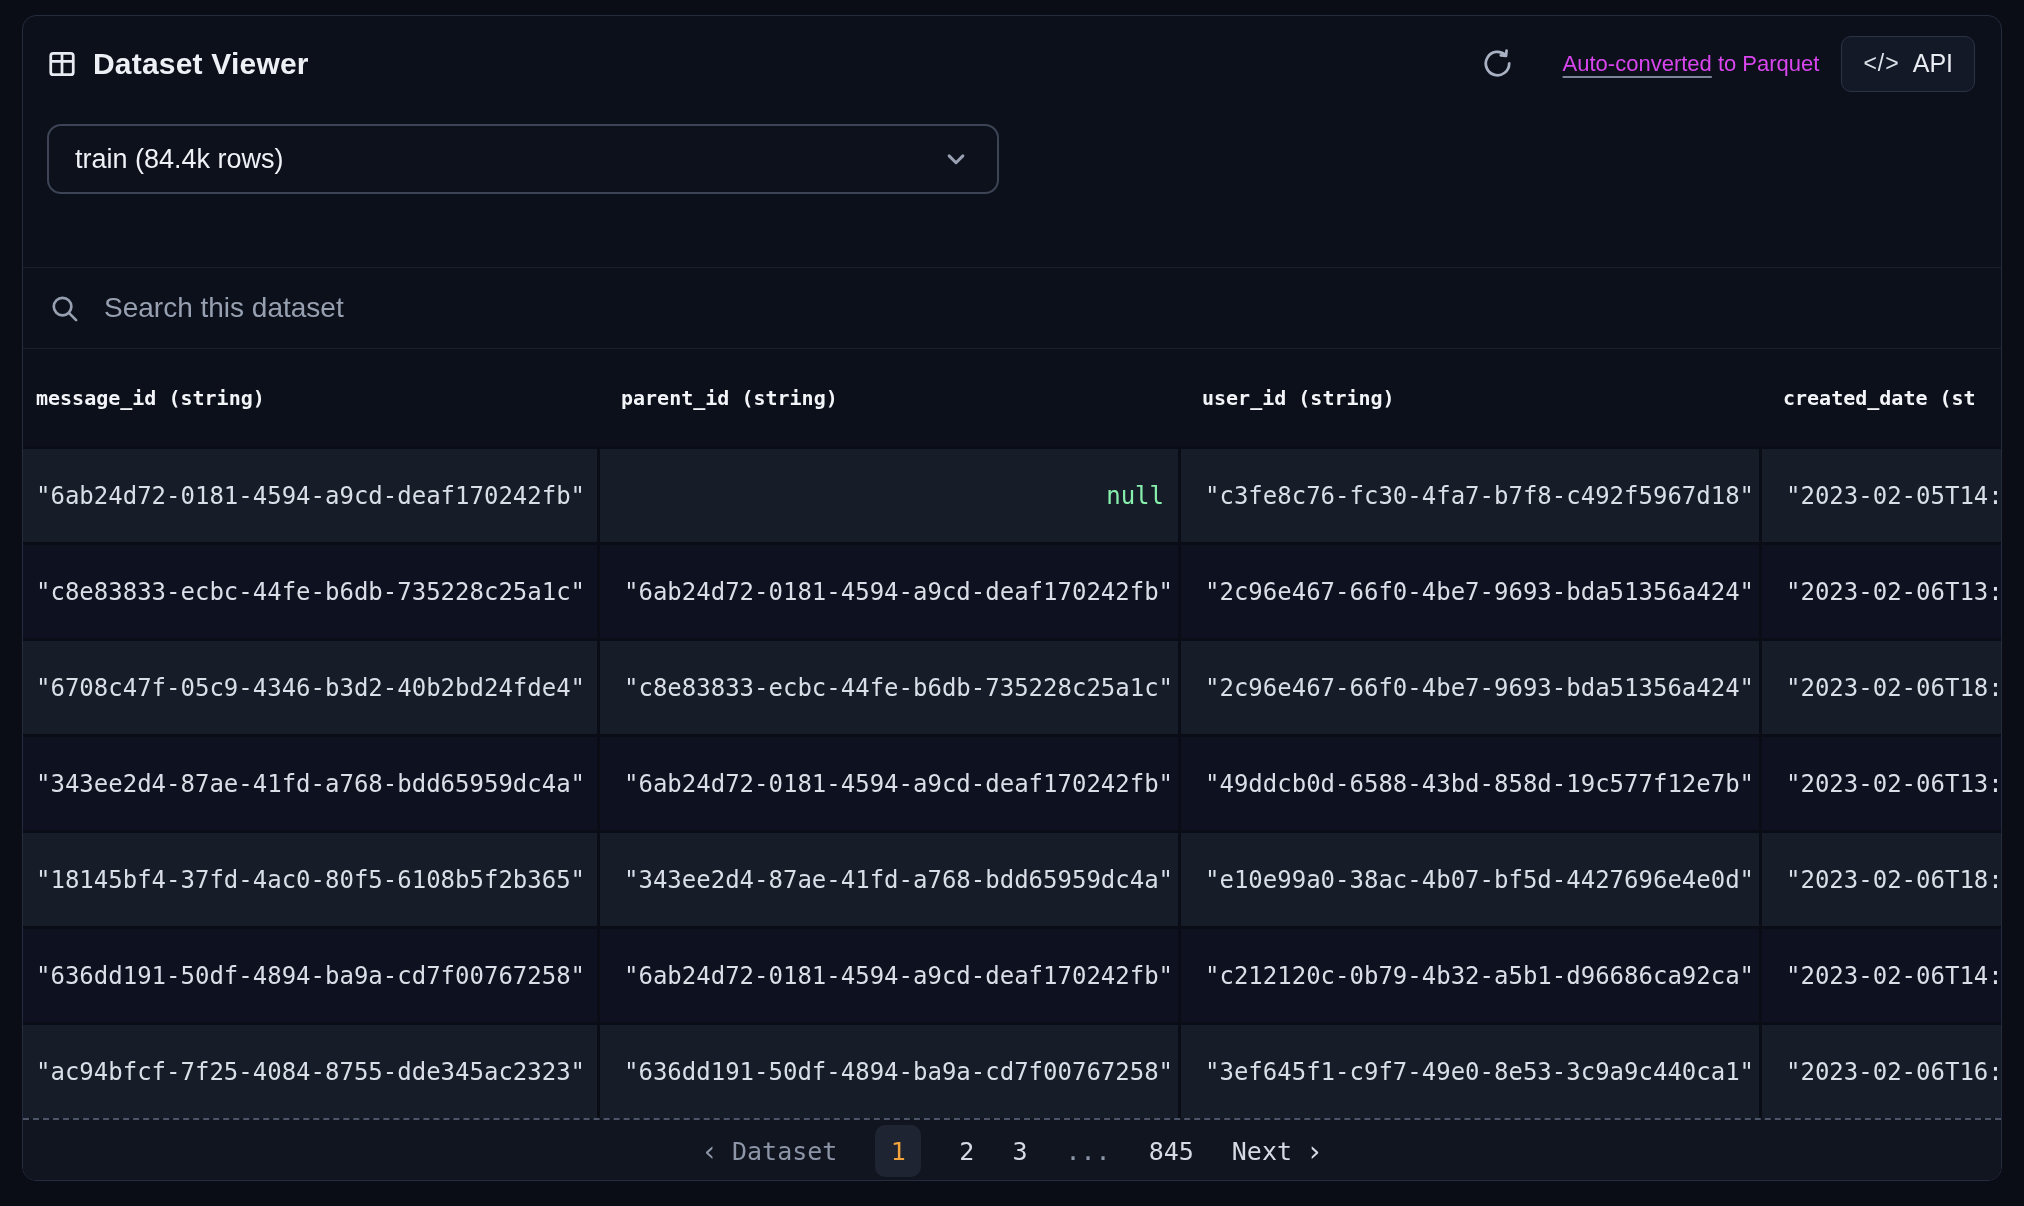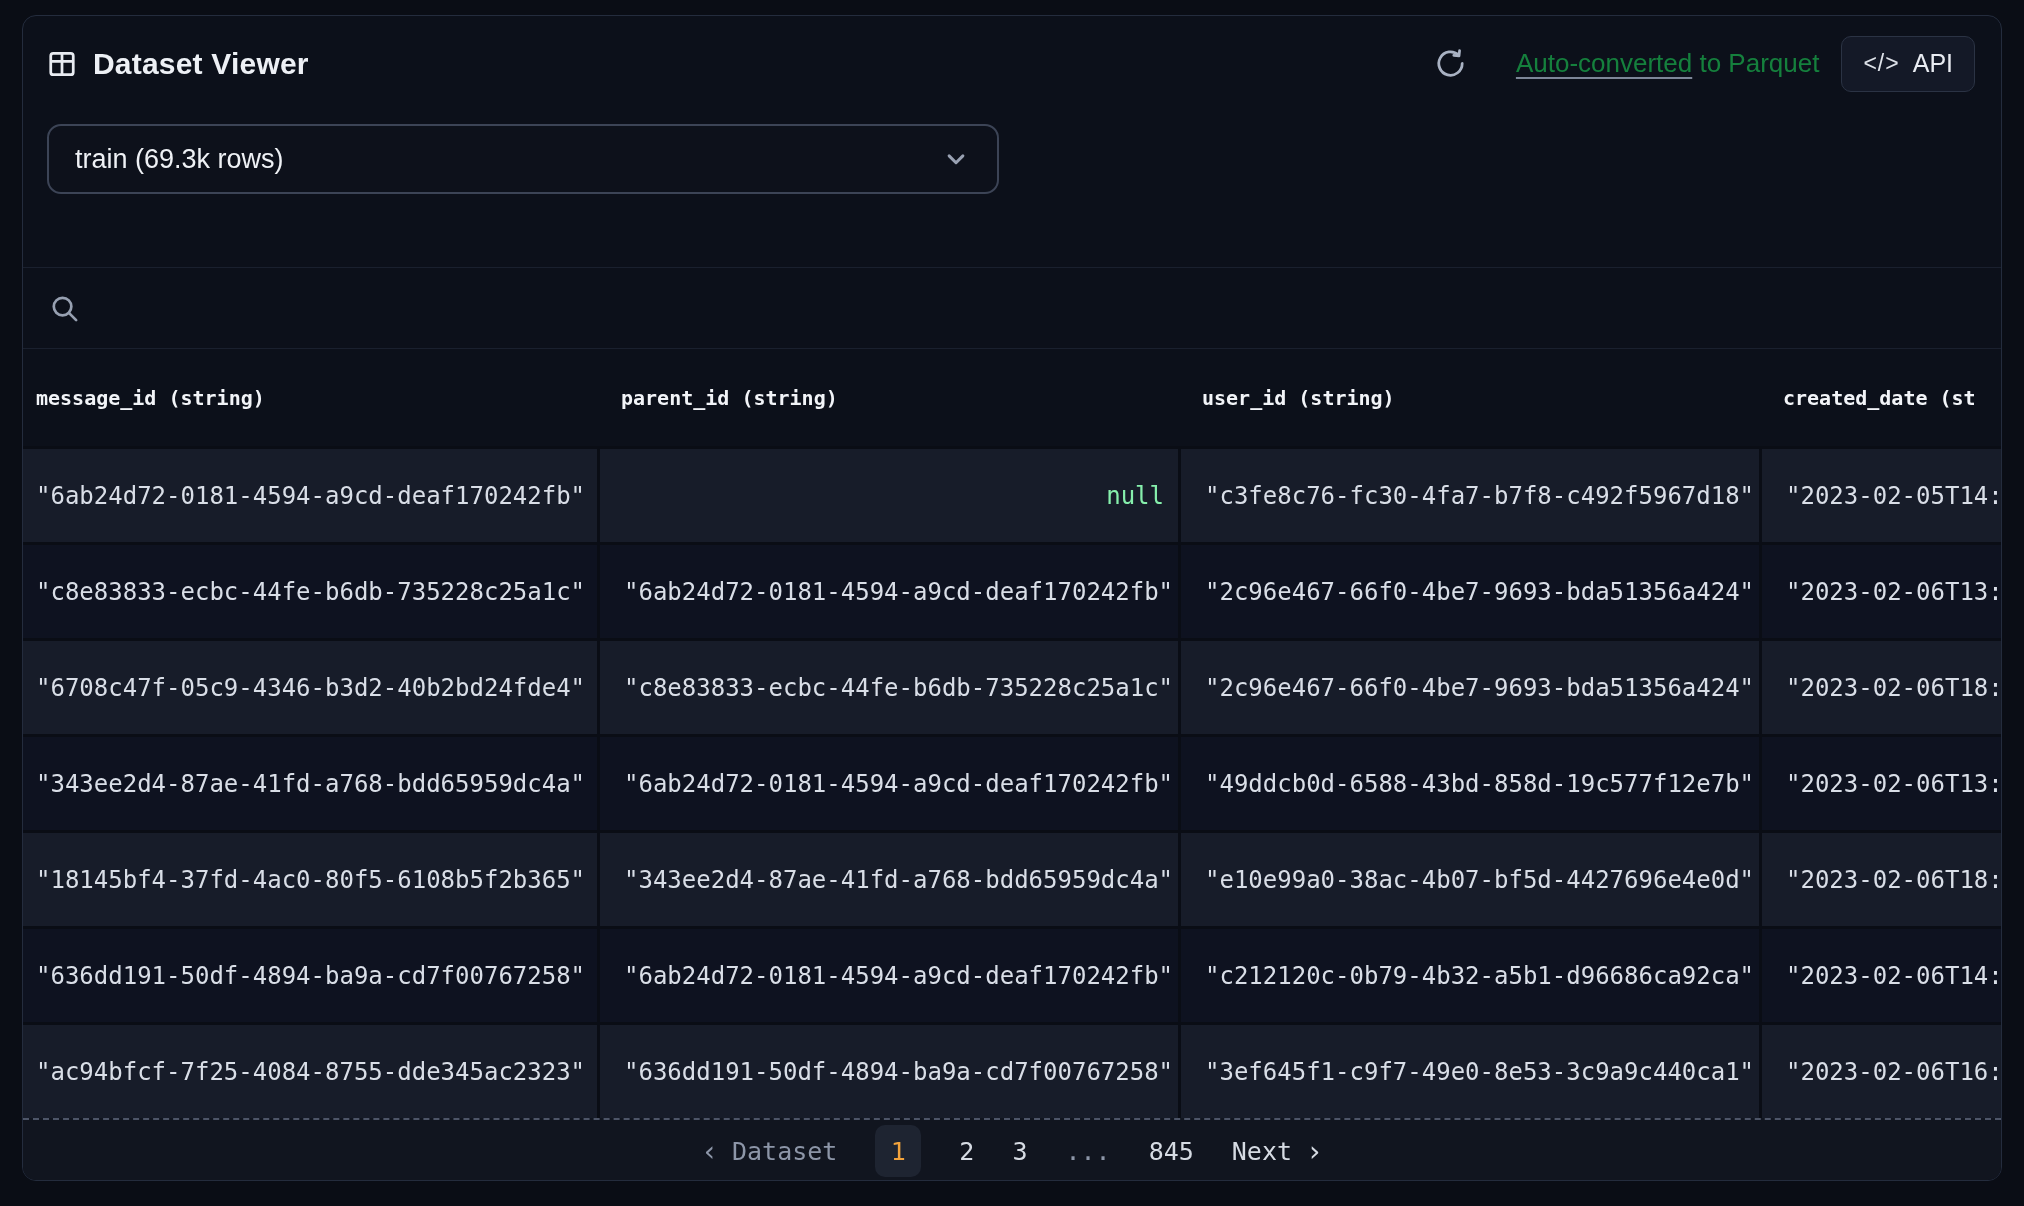--- a/index.html
+++ b/index.html
@@ -15,21 +15,21 @@
     overflow:hidden;display:flex;flex-direction:column;
   }
   
   .card-header{
     height:95px;flex:0 0 95px;display:flex;align-items:center;
     justify-content:space-between;padding:0 26px 0 24px;gap:16px;
   }
   .title-wrap{display:flex;align-items:center;gap:16px;}
   .card-title{font-size:30px;font-weight:700;color:#edf0f5;letter-spacing:.2px;}
   .header-right{display:flex;align-items:center;gap:22px;}
-  .autoconv{font-size:26px;color:#15803d;white-space:nowrap;margin-left:27px;}
+  .autoconv{font-size:22px;color:#d946ef;white-space:nowrap;margin-left:27px;}
   .autoconv .link{text-decoration:underline;text-underline-offset:5px;text-decoration-color:#7d8698;cursor:pointer;}
   .btn{
     display:flex;align-items:center;gap:13px;height:54px;padding:0 21px;
     background:#141927;border:1px solid #2b3344;border-radius:10px;
     color:#e9ecf2;font-size:25px;cursor:pointer;white-space:nowrap;
   }
   .btn .code-glyph{font-size:23px;color:#dfe3ea;letter-spacing:1px;}
   
   .split-section{padding:0 24px;flex:0 0 118px;}
   .split-label{font-size:27px;color:#dde1e9;height:35px;line-height:30px;}
@@ -115,36 +115,37 @@
       <span class="autoconv"><span class="link">Auto-converted</span><span> to Parquet</span></span>
       <div class="btn">
         <span class="code-glyph">&lt;/&gt;</span>
         <span>API</span>
       </div>
     </div>
   </div>
 
   <div class="split-section">
     <div class="select">
-      <span>train (69.3k rows)</span>
+      <span>train (84.4k rows)</span>
       <span>
         <svg width="30" height="30" viewBox="0 0 24 24" fill="none" stroke="#98a1b2" stroke-width="2.4" stroke-linecap="round" stroke-linejoin="round">
           <polyline points="6.5 9.5 12 15 17.5 9.5"></polyline>
         </svg>
       </span>
     </div>
   </div>
 
   <div class="search-bar">
     <span>
       <svg width="31" height="31" viewBox="0 0 24 24" fill="none" stroke="#97a0b1" stroke-width="2.1" stroke-linecap="round">
         <circle cx="10.5" cy="10.5" r="6.8"></circle>
         <line x1="15.6" y1="15.6" x2="21" y2="21"></line>
       </svg>
     </span>
+    <input type="text" placeholder="Search this dataset" style="">
   </div>
 
   <table>
     <colgroup>
       <col style="width:574px">
         <col style="width:581px">
         <col style="width:581px">
         <col>
     </colgroup>
     <thead>

